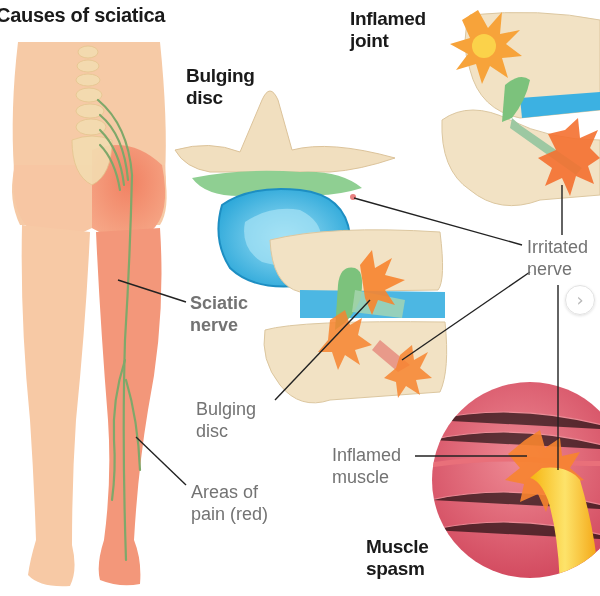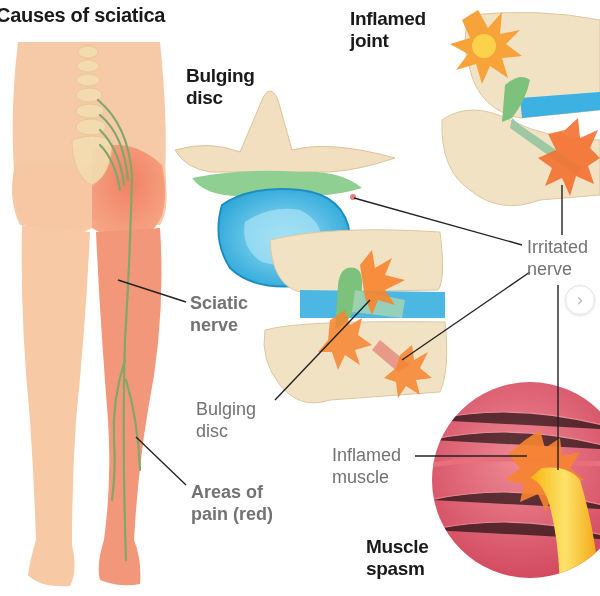--- a/index.html
+++ b/index.html
@@ -139,21 +139,21 @@
 joint</div>
 <div class="label bold" style="left:186px; top:65px;">Bulging
 disc</div>
 <div class="label bold" style="left:366px; top:536px;">Muscle
 spasm</div>
 
 <div class="label" style="left:190px; top:292px;font-weight:bold;">Sciatic
 nerve</div>
 <div class="label" style="left:196px; top:398px;">Bulging
 disc</div>
-<div class="label" style="left:191px; top:481px;font-weight:bold;">Areas of
+<div class="label" style="left:191px; top:481px;">Areas of
 pain (red)</div>
 <div class="label" style="left:527px; top:236px;">Irritated
 nerve</div>
 <div class="label" style="left:332px; top:444px;">Inflamed
 muscle</div>
 
 <div class="next-btn">
   <span>›</span>
 </div>
 

